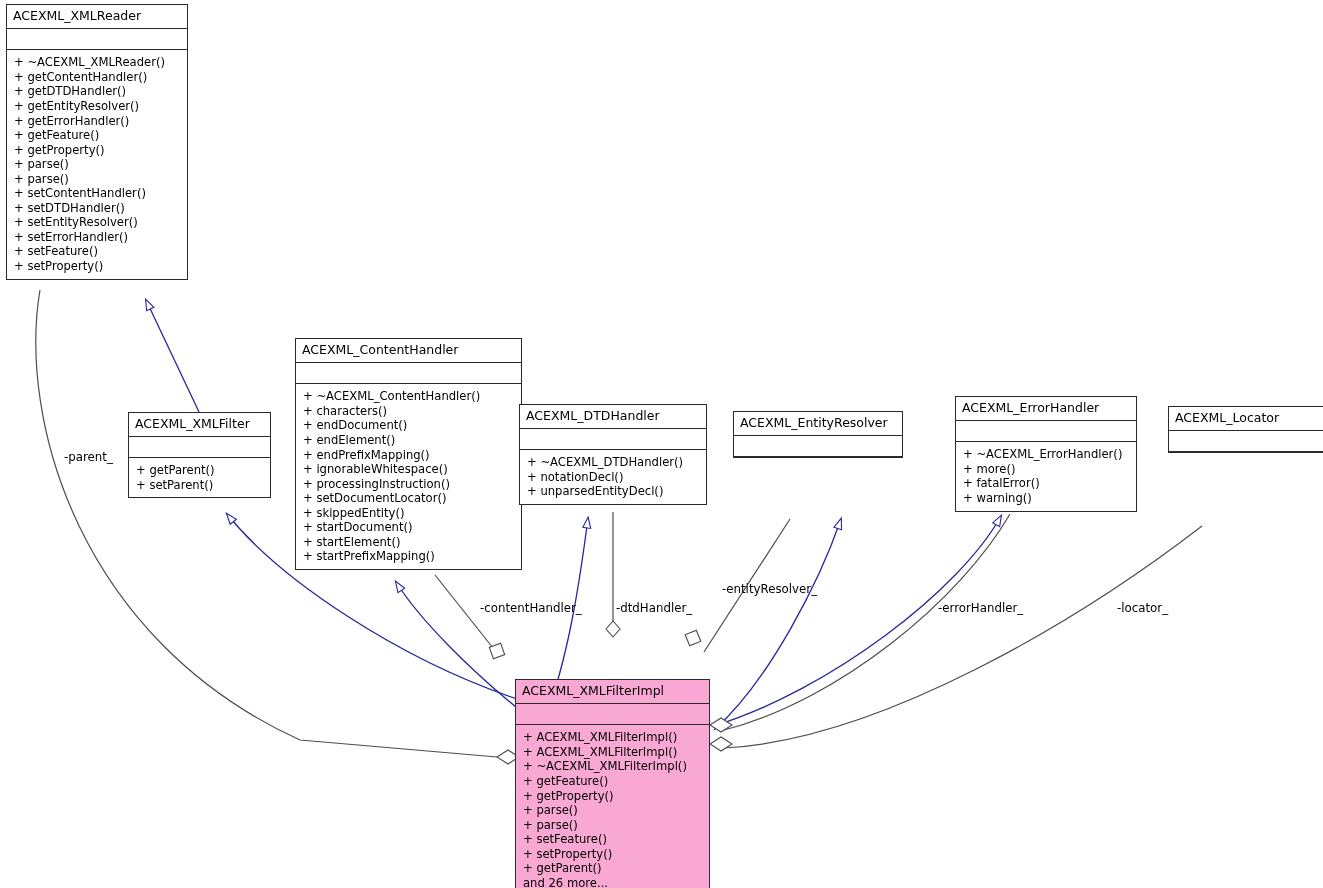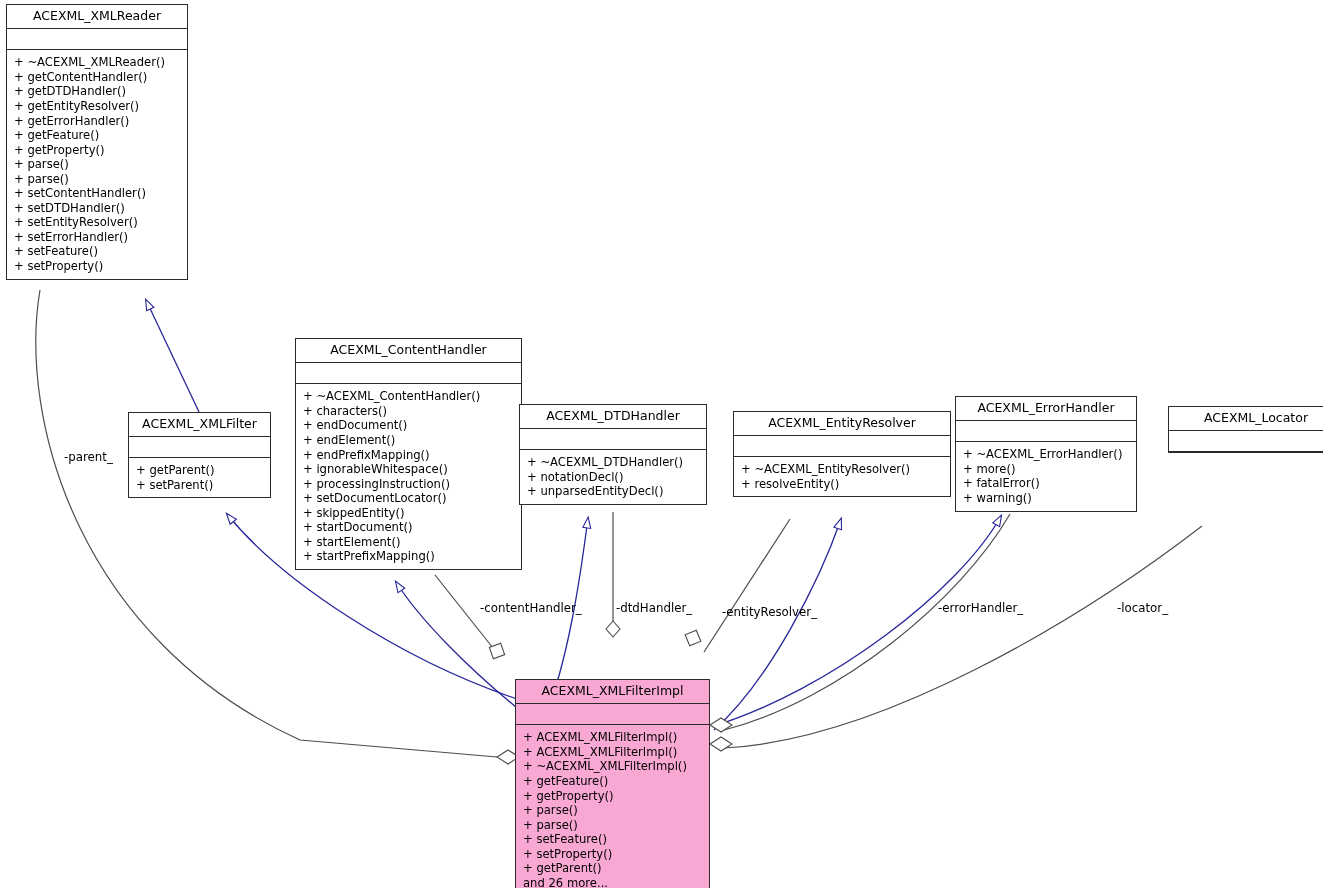--- a/index.html
+++ b/index.html
@@ -4,21 +4,21 @@
 <style>
   html,body{margin:0;padding:0;background:#ffffff;}
   body{width:1323px;height:888px;position:relative;overflow:hidden;
        font-family:"DejaVu Sans","Liberation Sans",sans-serif;}
   #canvas{position:absolute;left:0;top:0;width:1323px;height:888px;}
   svg.edges{position:absolute;left:0;top:0;width:1323px;height:888px;pointer-events:none;}
 
   .umlbox{position:absolute;border:1px solid #2b2b2b;background:#ffffff;
           box-sizing:border-box;}
   .umlbox.hl{background:#f9a8d4;border:1px solid #2b2b2b;margin-top:36px;}
-  .uml-title{font-size:12.5px;color:#000;text-align:center;
+  .uml-title{font-size:12.5px;color:#000;text-align:left;
              padding:4px 6px 5px 6px;line-height:1.15;white-space:nowrap;}
   .uml-sep{height:1px;background:#2b2b2b;}
   .uml-attrs{height:20px;}
   .uml-ops{padding:5px 7px 5px 7px;}
   .uml-ops .op{font-size:11.6px;color:#000;line-height:14.55px;white-space:nowrap;}
   .edge-label{position:absolute;font-size:11.8px;color:#000;white-space:nowrap;}
 </style>
 </head>
 <body>
 
@@ -117,29 +117,25 @@
         <div class="uml-title">ACEXML_DTDHandler</div>
         <div class="uml-sep"></div>
         <div class="uml-attrs"></div>
         <div class="uml-sep"></div>
         <div class="uml-ops">
           <div class="op">+ ~ACEXML_DTDHandler()</div>
           <div class="op">+ notationDecl()</div>
           <div class="op">+ unparsedEntityDecl()</div>
         </div>
       </div>
-      <div class="umlbox" style="left: 733px; top: 411px; width: 218px;">
+      <div class="umlbox" style="left: 733px; top: 411px; width: 170px;">
         <div class="uml-title">ACEXML_EntityResolver</div>
         <div class="uml-sep"></div>
         <div class="uml-attrs"></div>
         <div class="uml-sep"></div>
-        <div class="uml-ops">
-          <div class="op">+ ~ACEXML_EntityResolver()</div>
-          <div class="op">+ resolveEntity()</div>
-        </div>
       </div>
       <div class="umlbox" style="left: 955px; top: 396px; width: 182px;">
         <div class="uml-title">ACEXML_ErrorHandler</div>
         <div class="uml-sep"></div>
         <div class="uml-attrs"></div>
         <div class="uml-sep"></div>
         <div class="uml-ops">
           <div class="op">+ ~ACEXML_ErrorHandler()</div>
           <div class="op">+ more()</div>
           <div class="op">+ fatalError()</div>
@@ -170,17 +166,17 @@
           <div class="op">+ getParent()</div>
           <div class="op">and 26 more...</div>
           <div class="op"># setupParser()</div>
         </div>
       </div>
     </div>
   <div id="labels">
       <div class="edge-label" style="left: 64px; top: 450px;">-parent_</div>
       <div class="edge-label" style="left: 480px; top: 601px;">-contentHandler_</div>
       <div class="edge-label" style="left: 616px; top: 601px;">-dtdHandler_</div>
-      <div class="edge-label" style="left: 722px; top: 605px;">-entityResolver_</div>
+      <div class="edge-label" style="left: 722px; top: 582px;">-entityResolver_</div>
       <div class="edge-label" style="left: 938px; top: 601px;">-errorHandler_</div>
       <div class="edge-label" style="left: 1117px; top: 601px;">-locator_</div>
     </div>
 </div>
 
 </body></html>

